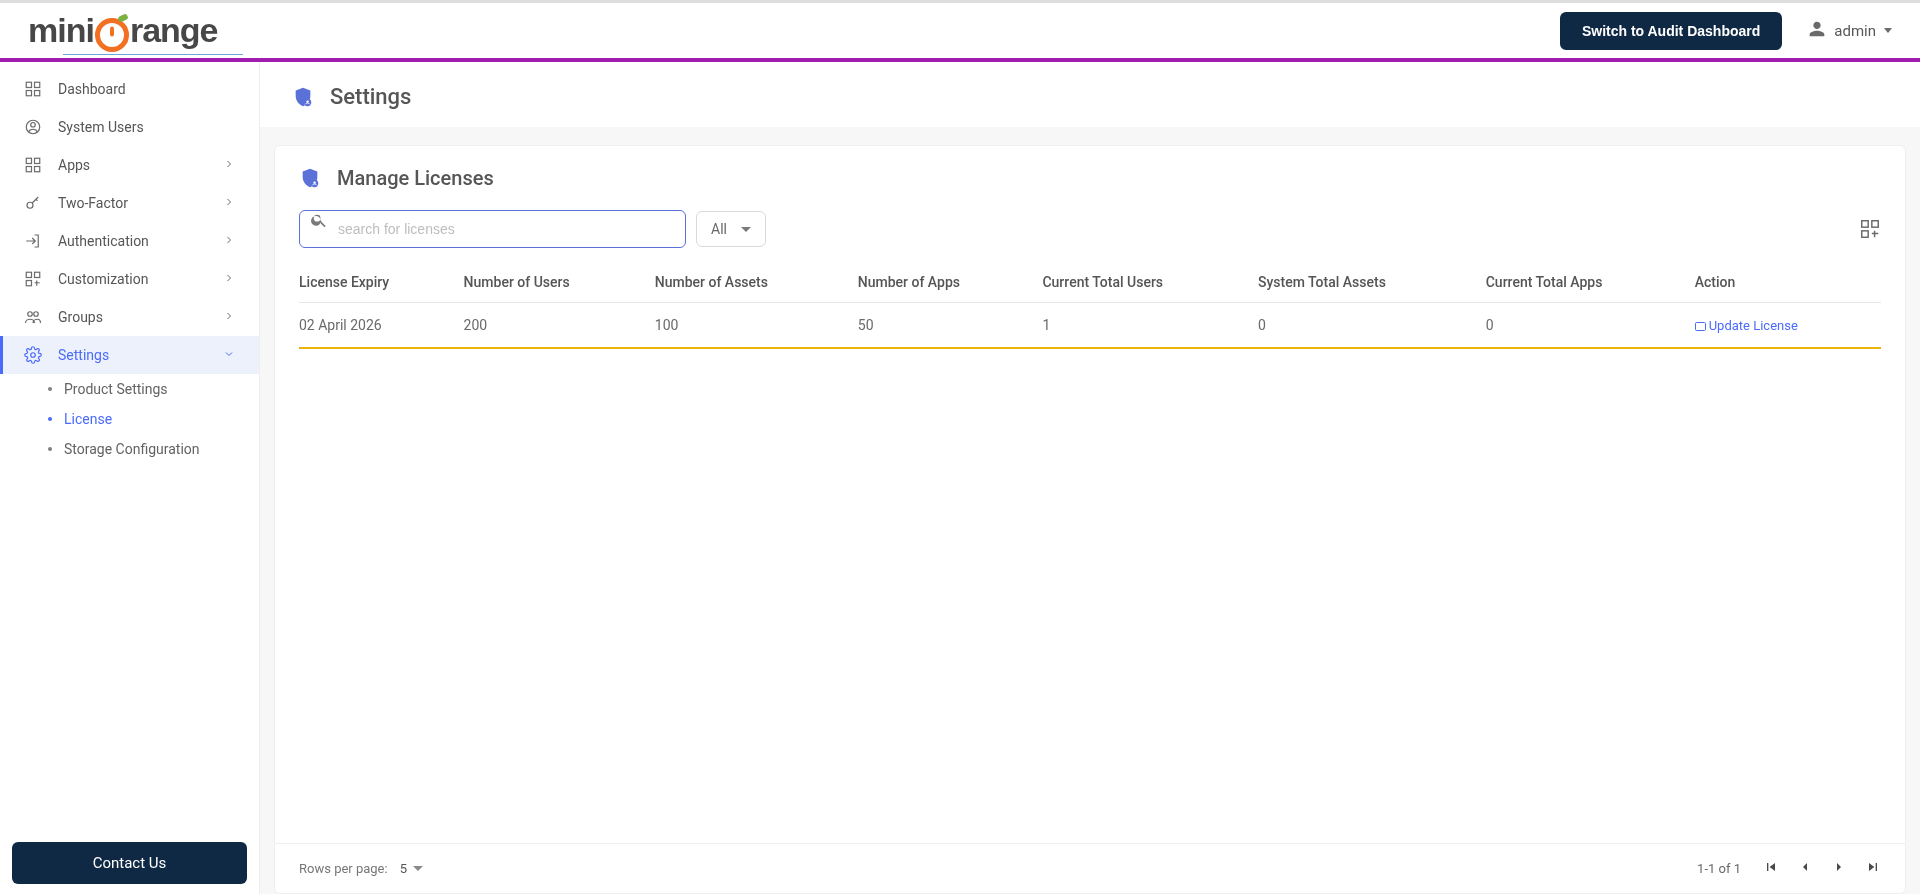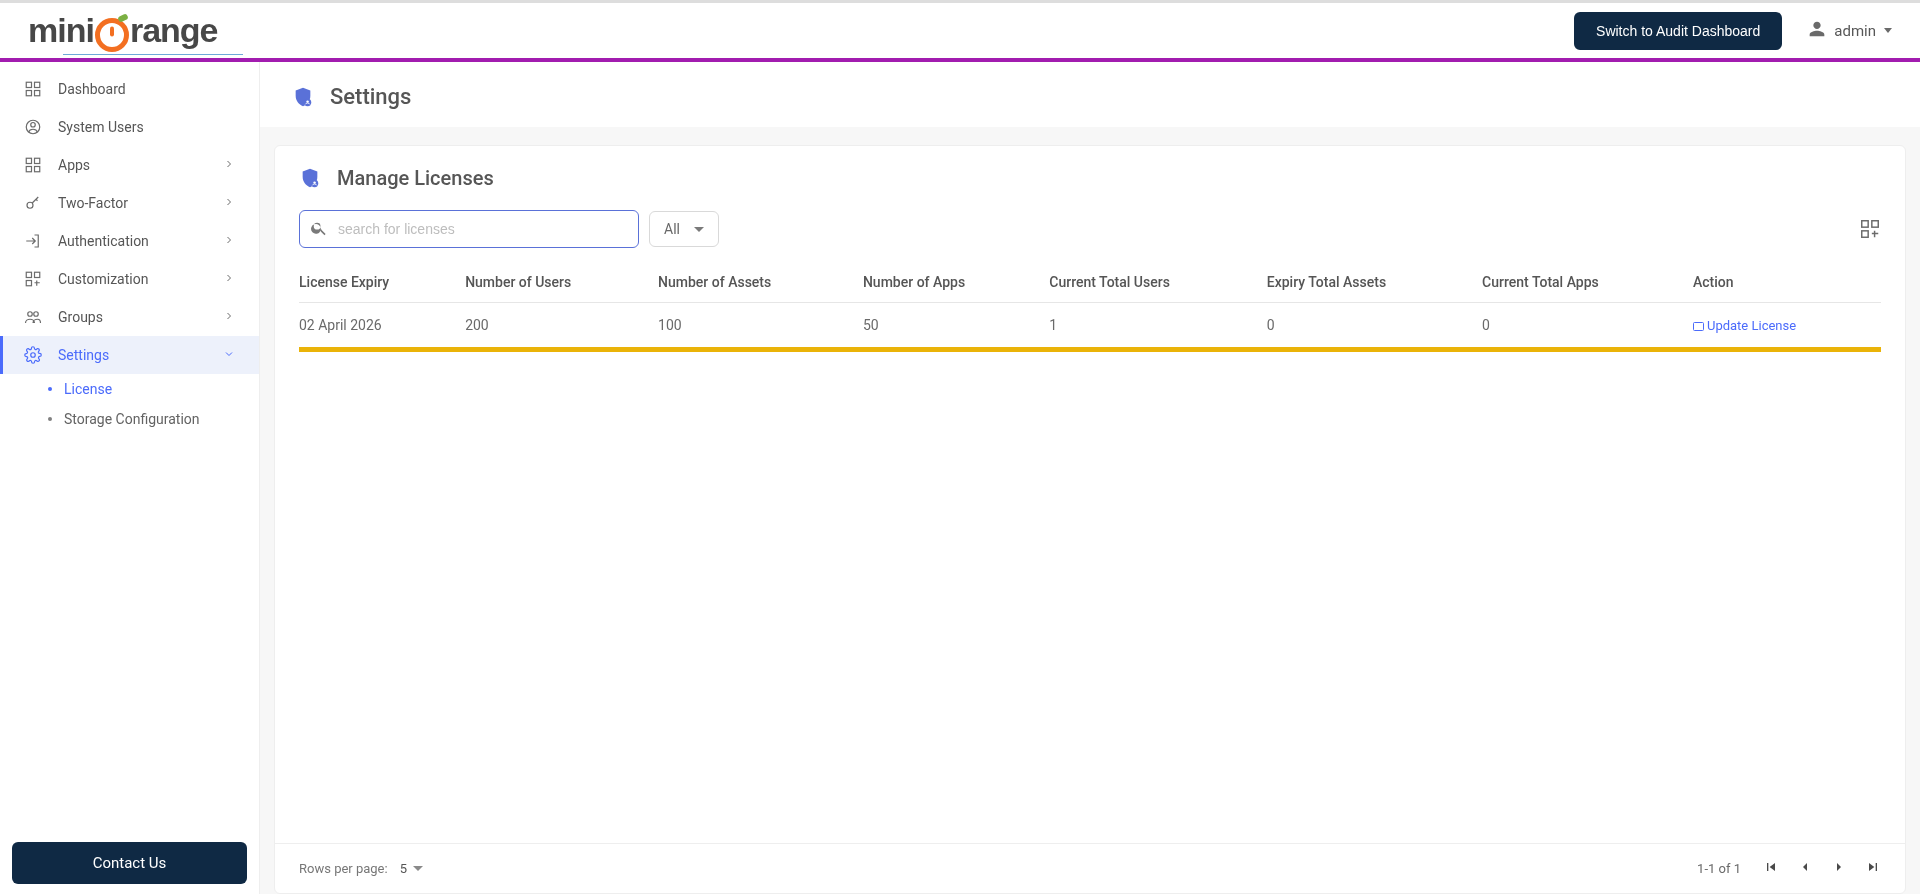--- a/index.html
+++ b/index.html
@@ -71,21 +71,21 @@
     background: #6da9d8;
   }
   .topbar-spacer { flex: 1; }
   .switch-btn {
     background: #0f2944;
     color: #fff;
     border: none;
     padding: 11px 22px;
     border-radius: 6px;
     font-size: 14px;
-    font-weight: 400;
+    font-weight: 700;
     cursor: pointer;
   }
   .user-menu {
     display: flex;
     align-items: center;
     margin-left: 24px;
     color: #575757;
     font-size: 15px;
     cursor: pointer;
   }
@@ -225,25 +225,24 @@
   .card-header .hicon { width: 22px; height: 22px; margin-right: 16px; }
   .card-header .hicon svg { width: 22px; height: 22px; fill: #5a71d8; }
 
   .toolbar {
     display: flex;
     align-items: center;
     padding: 6px 24px 14px 24px;
   }
   .search-wrap {
     display: flex;
-    align-items: center;
     border: 1.5px solid #5a71d8;
     border-radius: 6px;
     height: 38px;
-    width: 340px;
+    width: 387px;
     padding: 0 10px;
   }
   .search-wrap .search-icon svg { width: 18px; height: 18px; fill: #7a7a7a; }
   .search-wrap input {
     border: none;
     outline: none;
     height: 100%;
     flex: 1;
     margin-left: 10px;
     font-size: 14px;
@@ -289,21 +288,21 @@
   table.data th {
     text-align: left;
     font-weight: 500;
     color: #555;
     padding: 12px 8px 12px 0;
     border-bottom: 1px solid #e6e6e6;
   }
   table.data td {
     padding: 14px 8px 14px 0;
     color: #6a6a6a;
-    border-bottom: 5px solid #eab308;
+    border-bottom: 2px solid #eab308;
   }
   .update-link {
     color: #4b6bfb;
     font-size: 13px;
     cursor: pointer;
     display: inline-flex;
     align-items: center;
   }
   .update-link .up-icon {
     display: inline-block;
@@ -475,20 +474,24 @@
               <circle cx="12" cy="12" r="3"></circle>
               <path d="M19.4 15a1.7 1.7 0 0 0 .3 1.8l.1.1a2 2 0 1 1-2.8 2.8l-.1-.1a1.7 1.7 0 0 0-1.8-.3 1.7 1.7 0 0 0-1 1.5V21a2 2 0 1 1-4 0v-.1a1.7 1.7 0 0 0-1-1.5 1.7 1.7 0 0 0-1.8.3l-.1.1a2 2 0 1 1-2.8-2.8l.1-.1a1.7 1.7 0 0 0 .3-1.8 1.7 1.7 0 0 0-1.5-1H3a2 2 0 1 1 0-4h.1a1.7 1.7 0 0 0 1.5-1 1.7 1.7 0 0 0-.3-1.8l-.1-.1a2 2 0 1 1 2.8-2.8l.1.1a1.7 1.7 0 0 0 1.8.3 1.7 1.7 0 0 0 1-1.5V3a2 2 0 1 1 4 0v.1a1.7 1.7 0 0 0 1 1.5 1.7 1.7 0 0 0 1.8-.3l.1-.1a2 2 0 1 1 2.8 2.8l-.1.1a1.7 1.7 0 0 0-.3 1.8 1.7 1.7 0 0 0 1.5 1H21a2 2 0 1 1 0 4h-.1a1.7 1.7 0 0 0-1.5 1z"></path>
             </svg>
         </span>
         <span class="nav-label">Settings</span>
         <span class="chev"><svg viewBox="0 0 24 24">
               <polyline points="6 9 12 15 18 9"></polyline>
             </svg></span>
       </div>
 
+      <div class="sub-item">
+        <span class="dot"></span>
+        <span>Product Settings</span>
+      </div>
       <div class="sub-item sub-active">
         <span class="dot"></span>
         <span>License</span>
       </div>
       <div class="sub-item">
         <span class="dot"></span>
         <span>Storage Configuration</span>
       </div>
 
     </div>
@@ -547,21 +550,21 @@
         </div>
 
         <table class="data">
           <thead>
             <tr>
               <th>License Expiry</th>
               <th>Number of Users</th>
               <th>Number of Assets</th>
               <th>Number of Apps</th>
               <th>Current Total Users</th>
-              <th>Expiry Total Assets</th>
+              <th>System Total Assets</th>
               <th>Current Total Apps</th>
               <th>Action</th>
             </tr>
           </thead>
           <tbody>
             <tr>
               <td>02 April 2026</td>
               <td>200</td>
               <td>100</td>
               <td>50</td>

